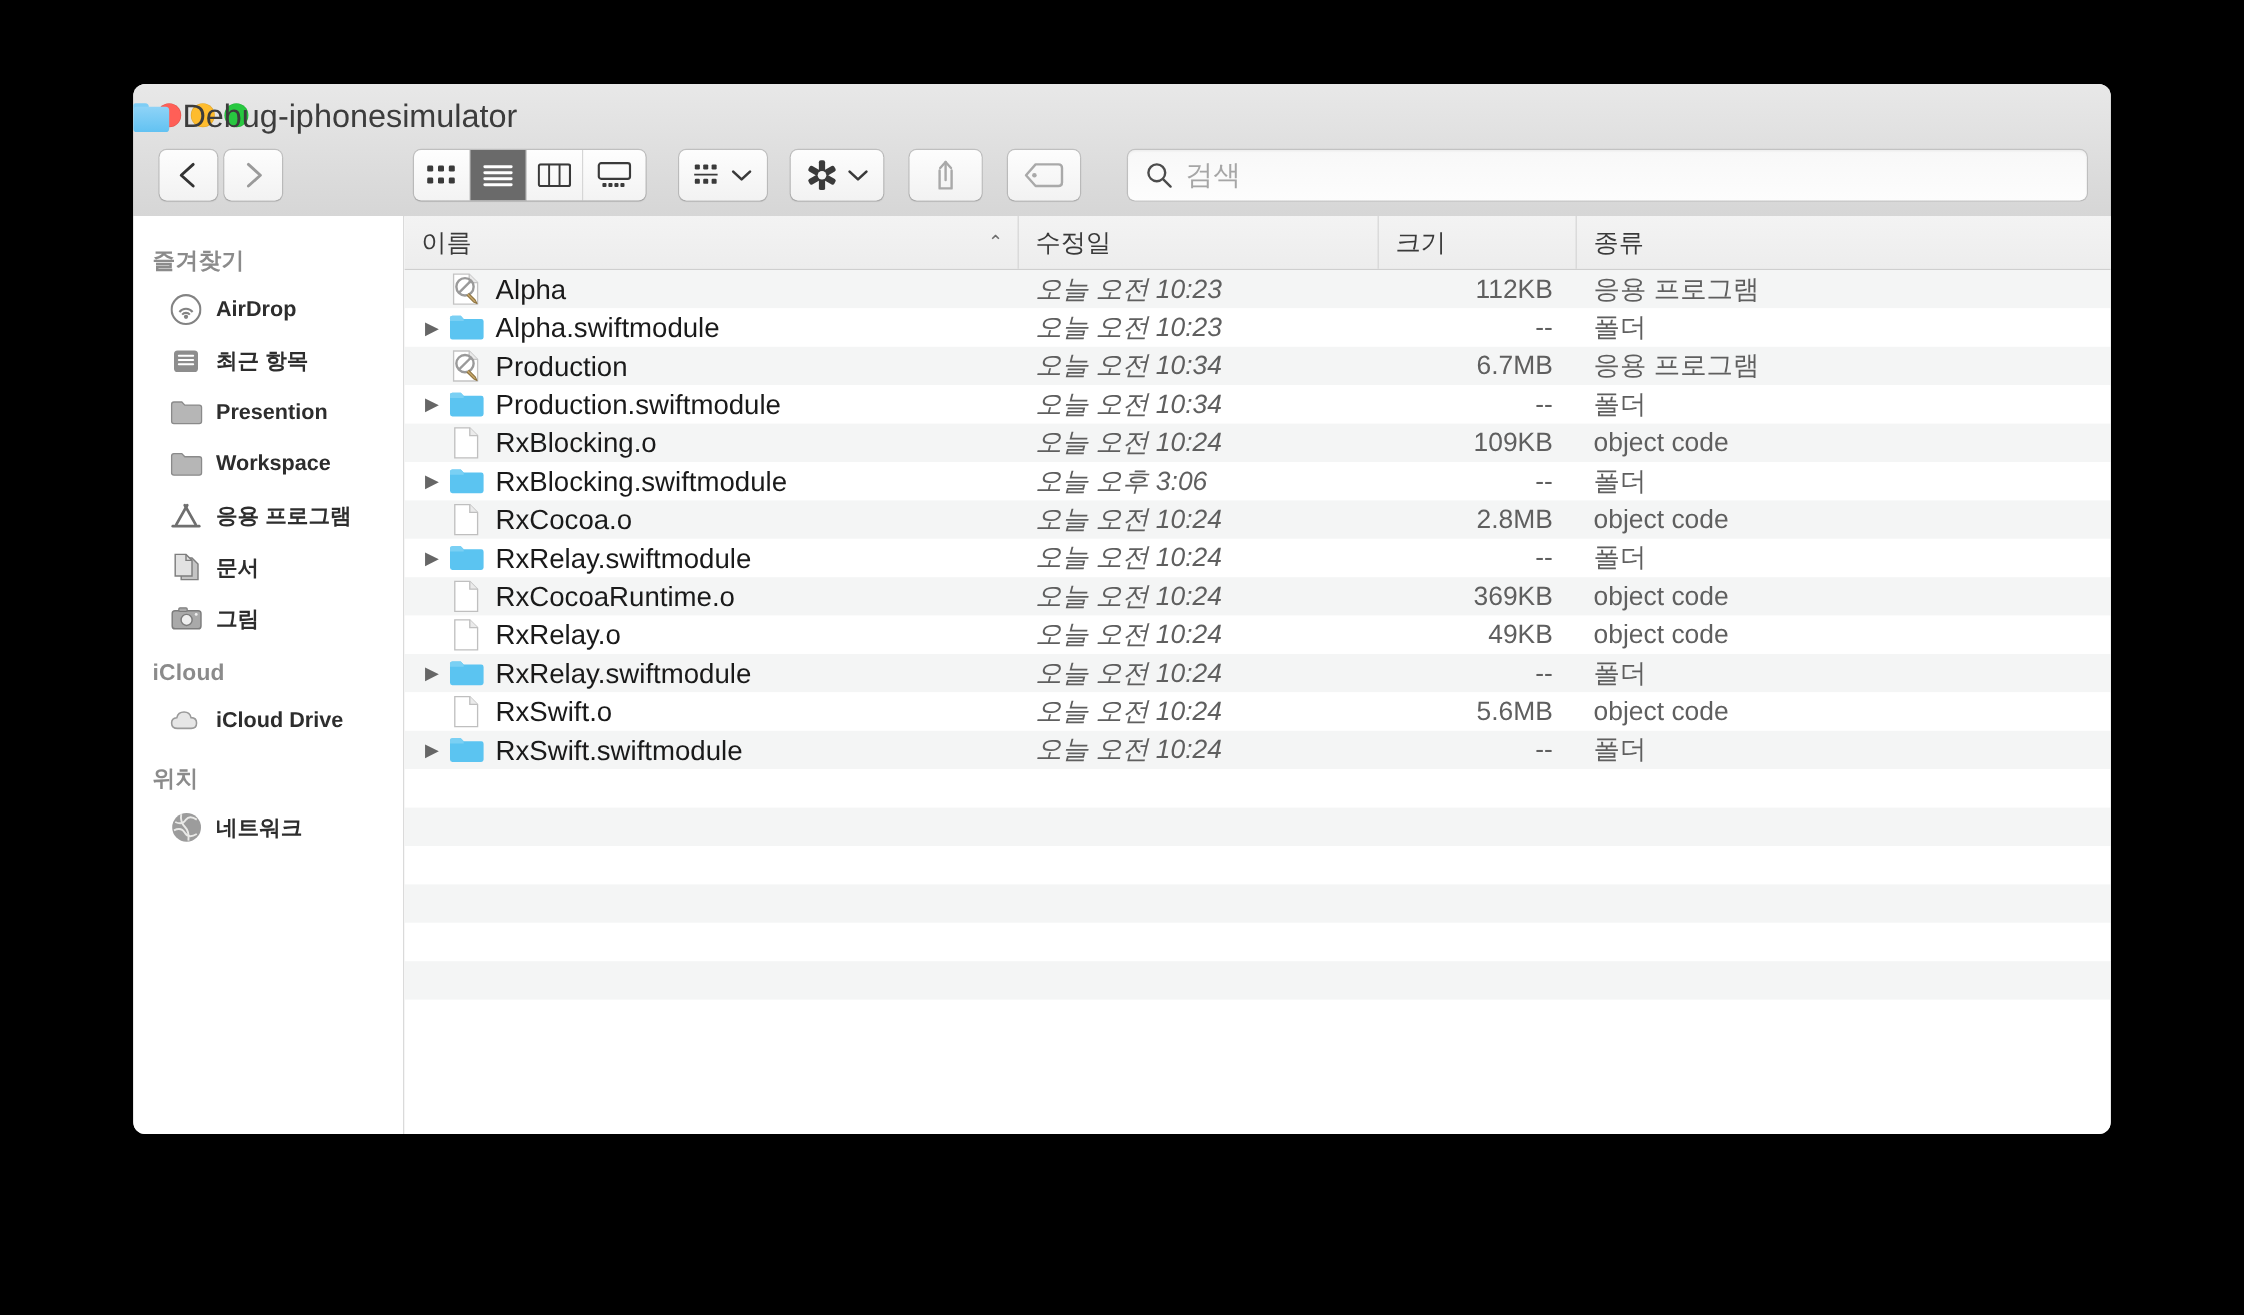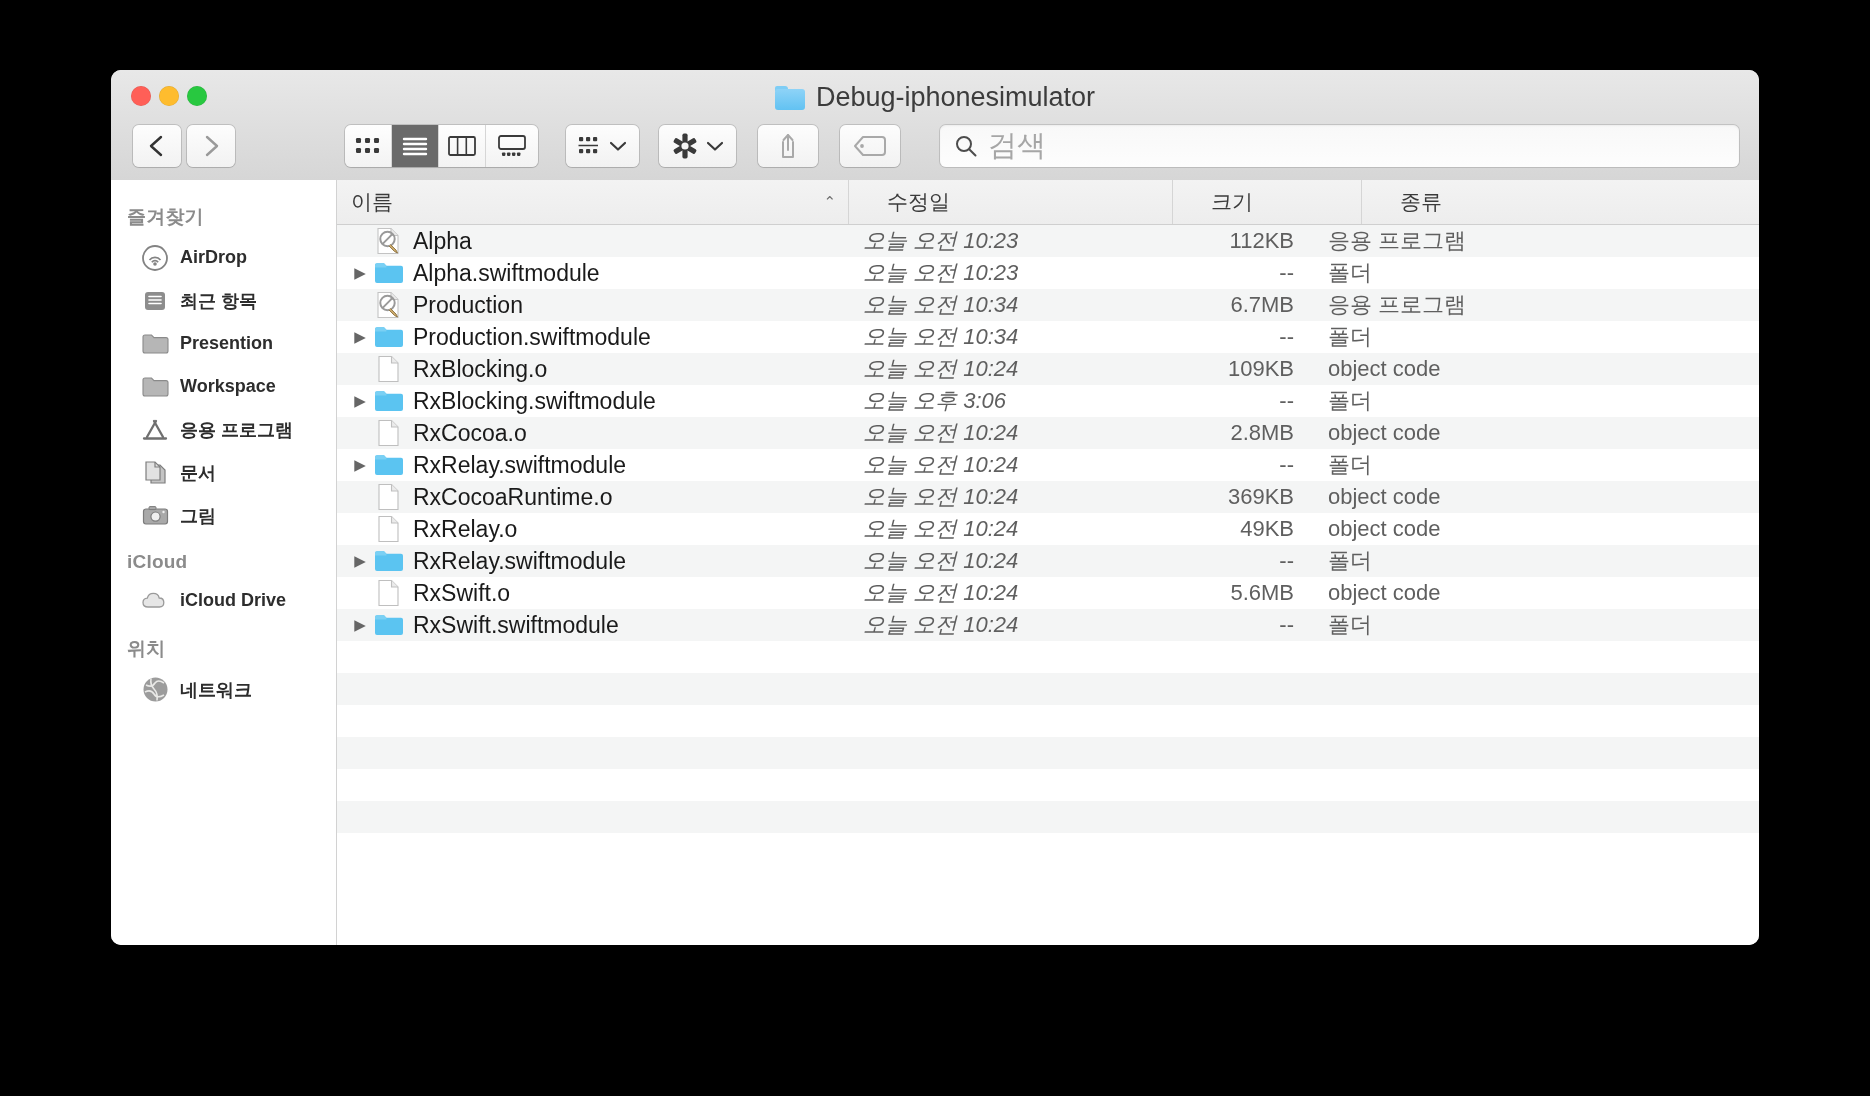--- a/index.html
+++ b/index.html
@@ -47,21 +47,20 @@
   }
   .light.close  { background: #ff5f57; box-shadow: inset 0 0 0 0.5px rgba(0,0,0,0.12); }
   .light.min    { background: #febc2e; box-shadow: inset 0 0 0 0.5px rgba(0,0,0,0.12); }
   .light.max    { background: #28c840; box-shadow: inset 0 0 0 0.5px rgba(0,0,0,0.12); }
 
   .window-title {
     position: absolute;
     left: 0; right: 0; top: 12px;
     display: flex;
     align-items: center;
-    justify-content: center;
     gap: 11px;
     font-size: 27px;
     color: #3c3c3c;
     pointer-events: none;
   }
   .title-folder-icon { width: 30px; height: 24px; position: relative; display:inline-block; }
   .title-folder-icon::before {
     content: "";
     position: absolute; left: 0; top: 0;
     width: 13px; height: 5px;
@@ -128,21 +127,21 @@
     margin-right: 20px;
     background: linear-gradient(to bottom, #f8f8f8, #fdfdfd);
     border-radius: 6px;
     box-shadow: 0 0 0 1px rgba(0,0,0,0.13), inset 0 1px 2px rgba(0,0,0,0.05);
     display: flex;
     align-items: center;
     padding: 0 14px;
     gap: 10px;
   }
   .search-placeholder {
-    font-size: 29px;
+    font-size: 23px;
     color: #a6a6a6;
   }
 
   
   .body-area {
     position: absolute;
     top: 110px; left: 0; right: 0; bottom: 0;
     display: flex;
   }
 
@@ -192,21 +191,20 @@
 
   .col-header {
     display: flex;
     height: 44px;
     background: linear-gradient(to bottom, #f3f3f3, #ededed);
     border-bottom: 1px solid #cfcfcf;
     font-size: 21px;
     color: #3a3a3a;
     align-items: center;
     flex: 0 0 44px;
-    gap: 24px;
   }
   .col-header > div {
     height: 44px;
     display: flex;
     align-items: center;
     border-right: 1px solid #d5d5d5;
     padding-left: 14px;
     box-sizing: border-box;
   }
   .col-header > div:last-child { border-right: none; }

